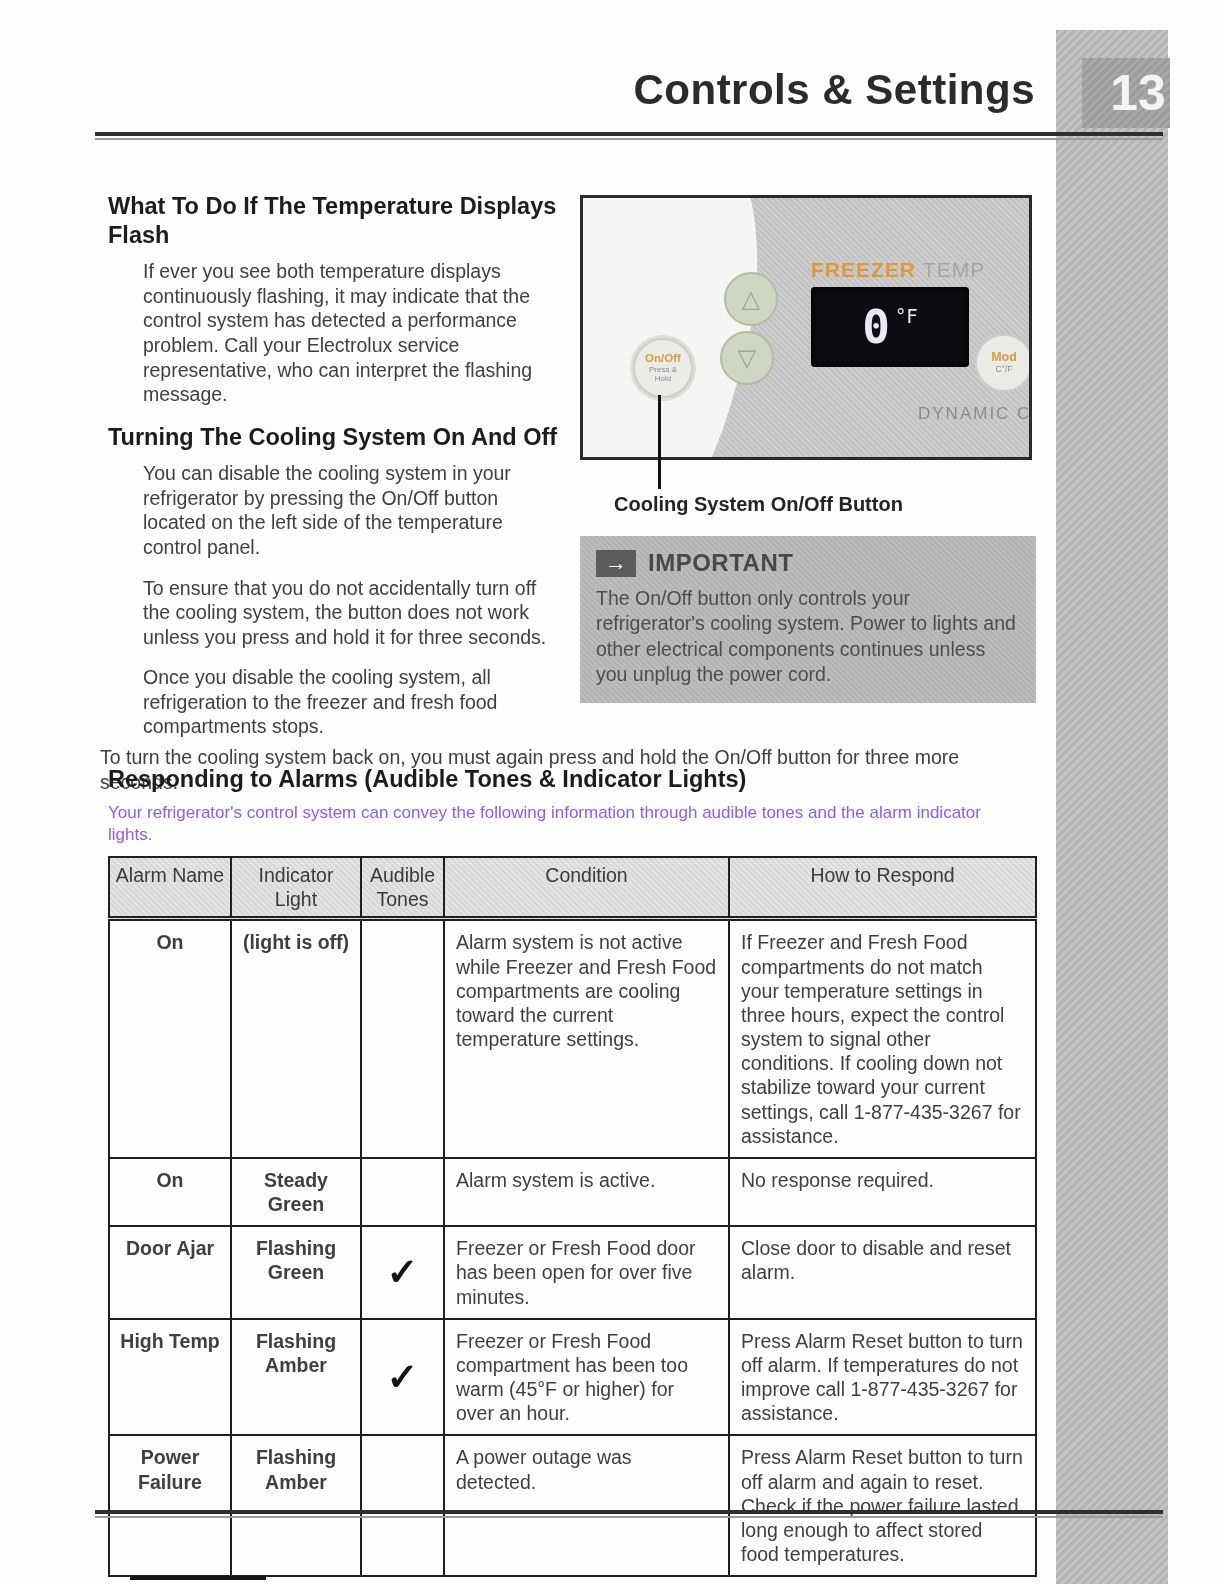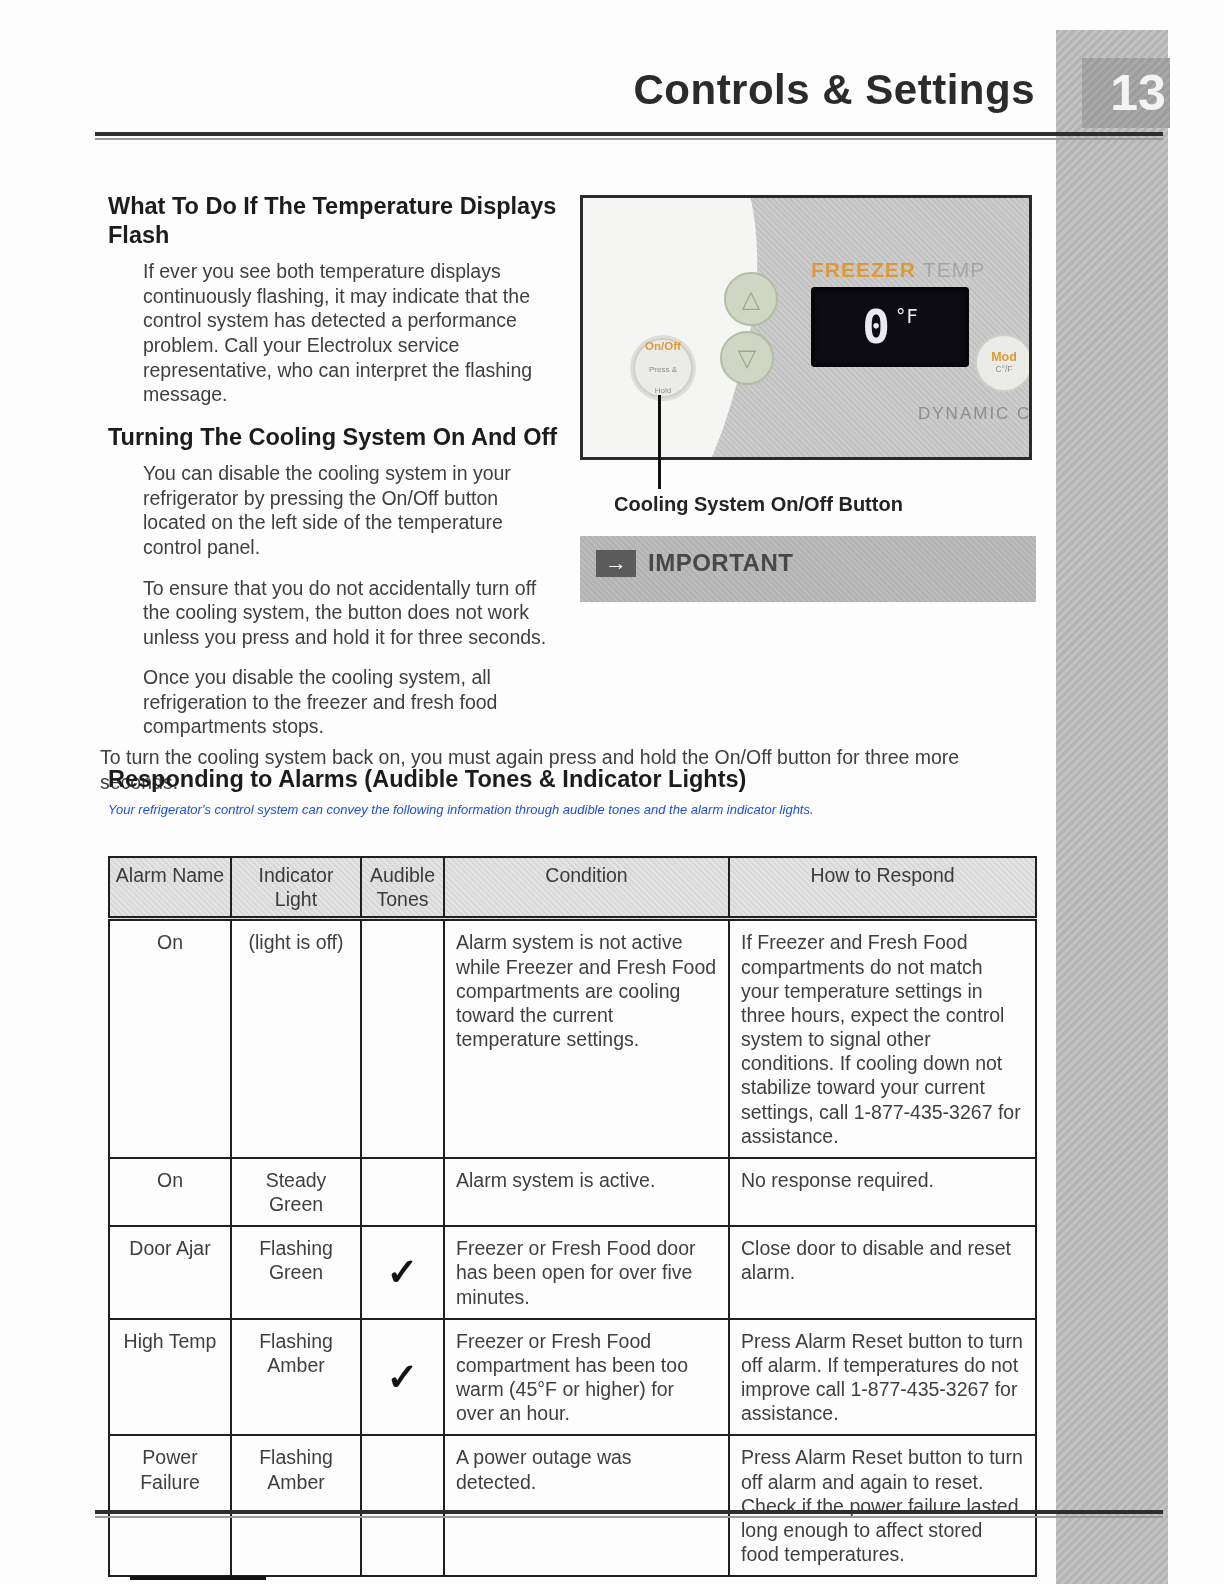--- a/index.html
+++ b/index.html
@@ -65,21 +65,21 @@
     position:absolute; left:228px; top:89px; width:158px; height:80px;
     background:#0c0c12; border-radius:4px;
     display:flex; align-items:center; justify-content:center; color:#e9e9f2;
     box-shadow:inset 0 0 10px #000;
   }
   .lcd .digit { font-family:"DejaVu Sans Mono", monospace; font-size:46px; font-weight:bold; letter-spacing:2px; }
   .lcd .unit { font-size:19px; margin-left:3px; margin-top:-22px; font-family:"DejaVu Sans Mono", monospace; }
   .btn { position:absolute; border-radius:50%; display:flex; flex-direction:column; align-items:center; justify-content:center; text-align:center; }
   .btn-up   { left:141px; top:74px;  width:54px; height:54px; background:#cfd7c4; border:2px solid #b2bda2; color:#9cab87; font-size:24px; }
   .btn-down { left:137px; top:133px; width:54px; height:54px; background:#cfd7c4; border:2px solid #b2bda2; color:#9cab87; font-size:24px; }
-  .btn-onoff{ left:50px;  top:140px; width:60px; height:60px; background:#ebebe8; border:2px solid #cfcfc8; box-shadow:0 0 0 3px #dedddb;gap:12px; }
+  .btn-onoff{ left:50px;  top:140px; width:60px; height:60px; background:#ebebe8; border:2px solid #cfcfc8; box-shadow:0 0 0 3px #dedddb; }
   .btn-onoff .l1 { color:#dd9a3c; font-size:11.5px; font-weight:bold; line-height:1.1; }
   .btn-onoff .l2 { color:#8b8b8b; font-size:8px; line-height:1.15; }
   .btn-mode { left:392px; top:136px; width:58px; height:58px; background:#ebebe8; border:2px solid #cfcfc8; }
   .btn-mode .l1 { color:#dd9a3c; font-size:12.5px; font-weight:bold; line-height:1.1; }
   .btn-mode .l2 { color:#8b8b8b; font-size:8.5px; line-height:1.15; }
   .dynamic-label { position:absolute; left:335px; top:206px; font-size:17px; font-weight:normal; color:#8d8d8d; letter-spacing:2px; white-space:nowrap; }
 
   .callout-line { position:absolute; left:78px; top:200px; width:3px; height:94px; background:#111; }
   .panel-caption { position:absolute; left:34px; top:298px; font-size:20px; font-weight:bold; color:#242424; white-space:nowrap; }
 
@@ -92,35 +92,35 @@
   .important-icon {
     width:40px; height:27px; background:#5b5b5b; color:#fff;
     display:flex; align-items:center; justify-content:center;
     font-size:22px; font-weight:bold;
   }
   .important-title { font-size:24px; font-weight:bold; color:#484848; letter-spacing:0.5px; }
   .important-body { font-size:19.5px; line-height:1.3; color:#4d4d4d; }
 
   .full-para { position:absolute; left:100px; top:706px; width:892px; font-size:19.5px; line-height:1.3; color:#3f3f3f;margin-top:39px; }
   .alarms-heading { position:absolute; left:108px; top:766px; font-size:23.5px; font-weight:bold; color:#1c1c1c; }
-  .alarms-intro { position:absolute; left:108px; top:802px; width:900px; font-size:13px; line-height:1.3; color:#1d4ed8;font-style:italic; }
+  .alarms-intro { position:absolute; left:108px; top:802px; width:900px; font-size:17px; line-height:1.3; color:#8b5cf6; }
 
   table.alarms {
     position:absolute; left:108px; top:856px; width:927px;
     border-collapse:collapse; table-layout:fixed;
     font-size:19.5px; color:#3f3f3f;
   }
   .alarms th, .alarms td { border:2px solid #1f1f1f; vertical-align:top; line-height:1.24; }
   .alarms th {
     background:repeating-linear-gradient(45deg,#d8d8d8 0 2px,#e4e4e4 2px 4px);
     font-weight:normal; color:#3a3a3a; text-align:center;
     padding:5px 4px; border-bottom:5px double #1f1f1f;
   }
   .alarms td { padding:9px 11px; }
-  .alarms td.c { text-align:center; padding-left:4px; padding-right:4px; }
+  .alarms td.c { text-align:center; padding-left:4px; padding-right:4px;font-weight:bold; }
   .alarms td.check { vertical-align:middle; text-align:center; font-size:38px; font-weight:bold; color:#141414; line-height:1; }
 
   .footer-mark { position:absolute; left:130px; top:1576px; width:136px; height:4px; background:#141414; }
 </style>
 </head>
 <body>
 
 <div class="page">
 
   <div class="side-strip"></div>
@@ -173,20 +173,21 @@
     </div>
 
     <div class="callout-line"></div>
     <div class="panel-caption">Cooling System On/Off Button</div>
 
     <div class="important-box">
       <div class="important-head">
         <span class="important-icon">→</span>
         <span class="important-title">IMPORTANT</span>
       </div>
+      <p class="important-body">The On/Off button only controls your refrigerator's cooling system. Power to lights and other electrical components continues unless you unplug the power cord.</p>
     </div>
   </div>
 
   <p class="full-para">To turn the cooling system back on, you must again press and hold the On/Off button for three more seconds.</p>
 
   <h2 class="alarms-heading">Responding to Alarms (Audible Tones &amp; Indicator Lights)</h2>
   <p class="alarms-intro">Your refrigerator's control system can convey the following information through audible tones and the alarm indicator lights.</p>
 
   <table class="alarms">
     <colgroup>

